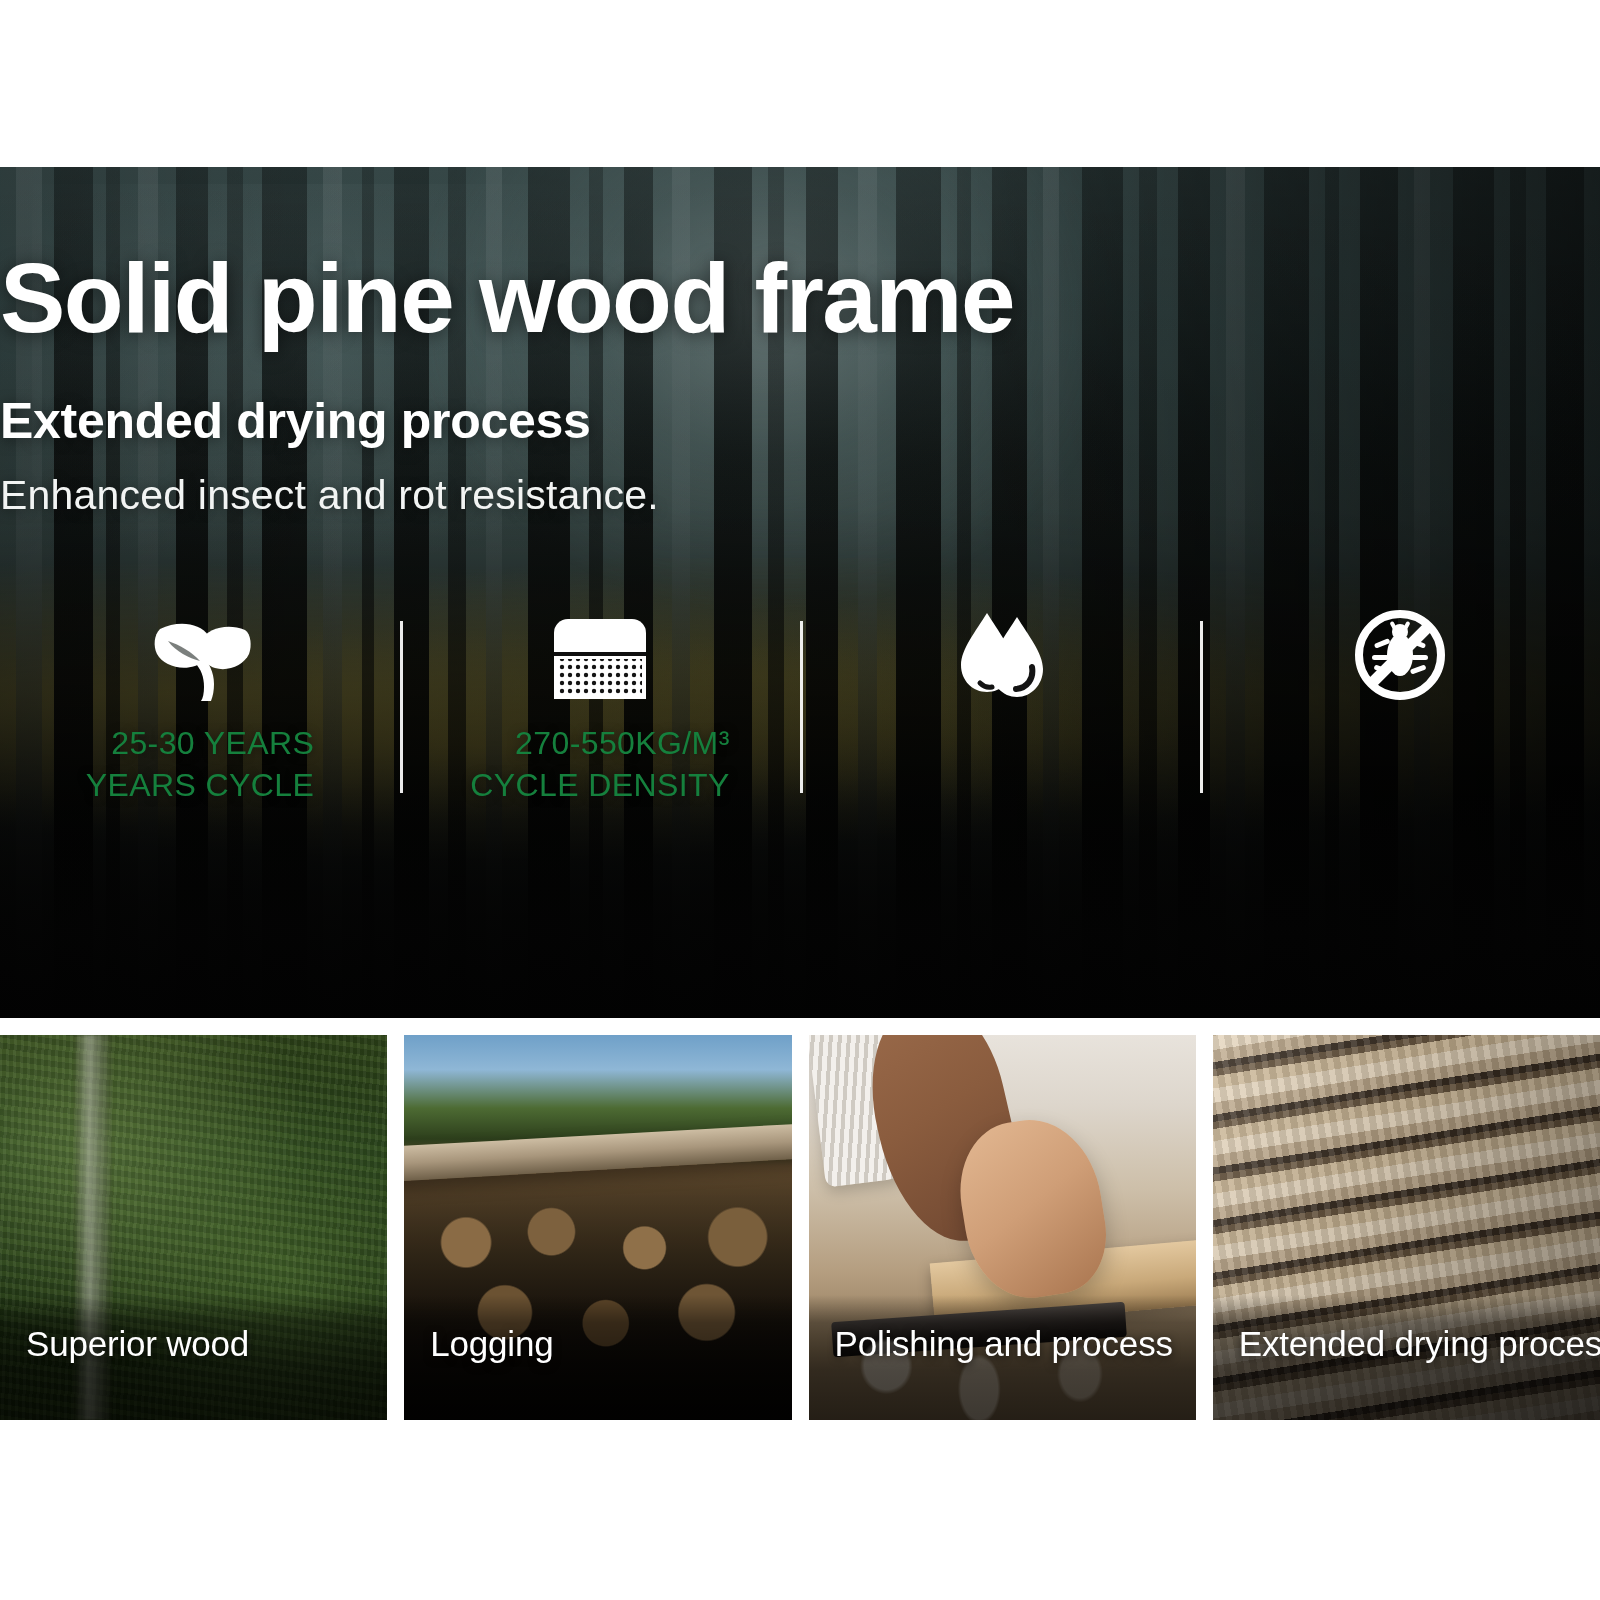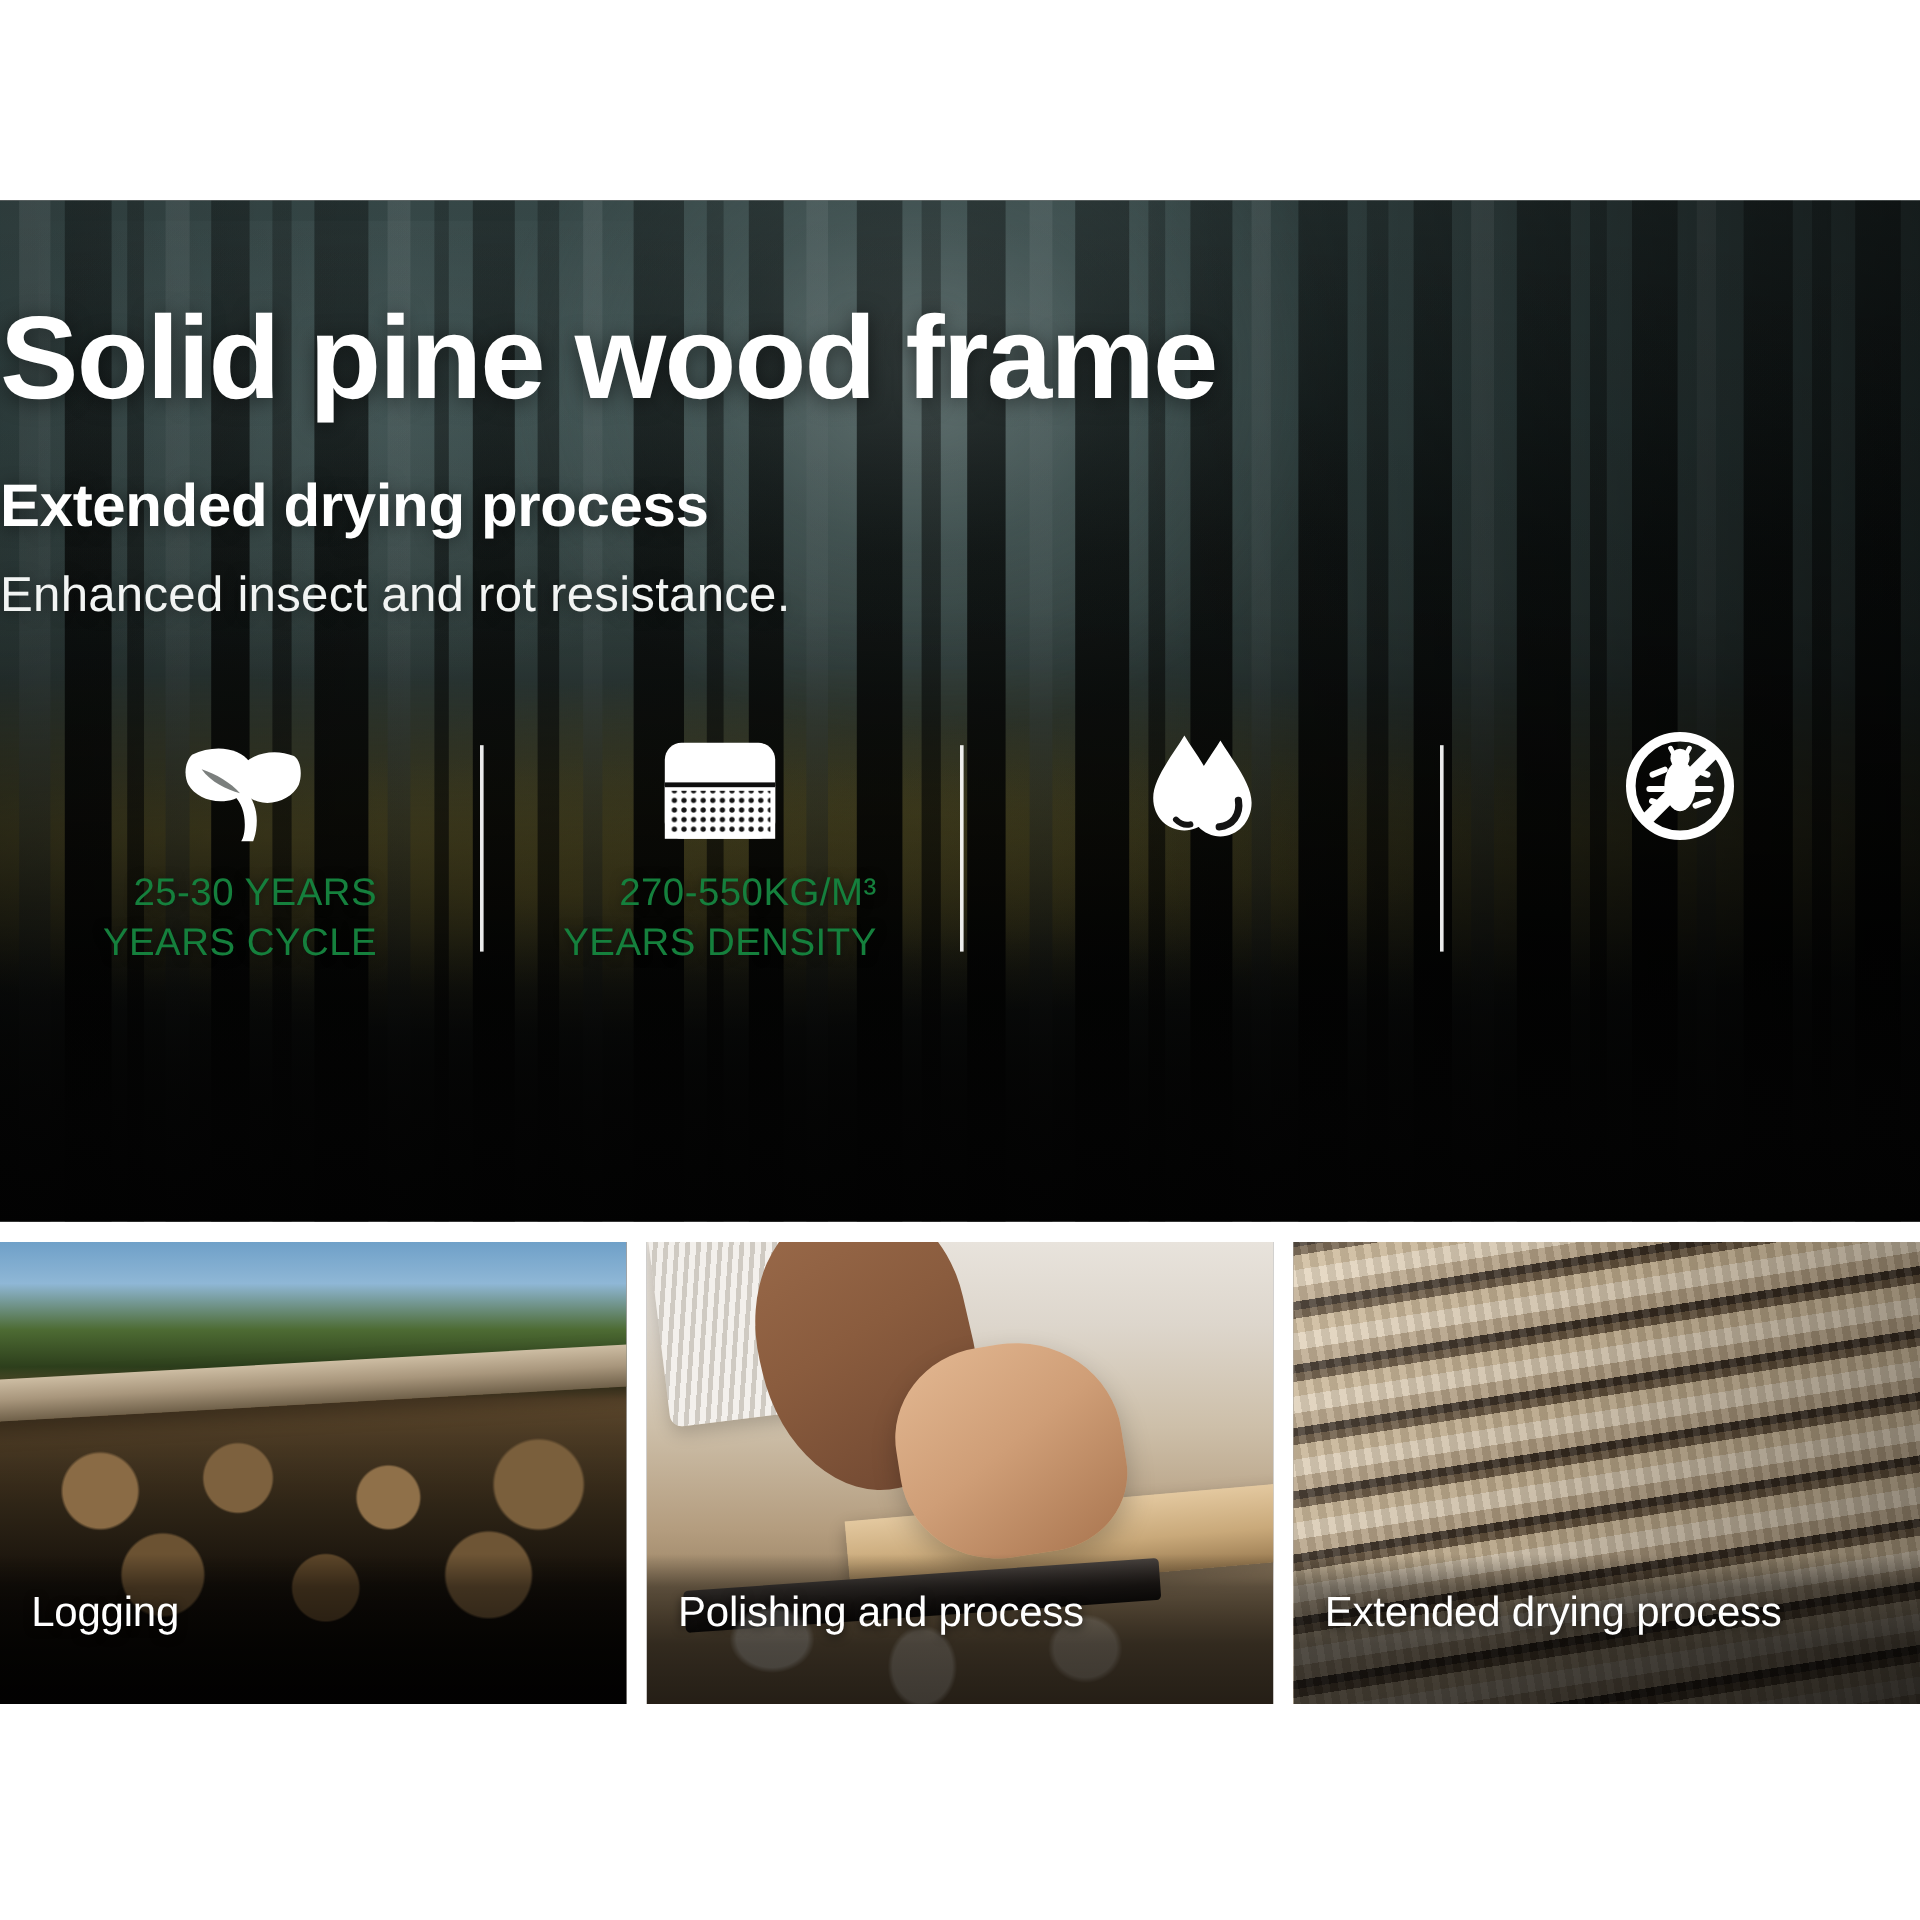--- a/index.html
+++ b/index.html
@@ -333,21 +333,21 @@
             </pattern>
           </defs>
           <rect x="4" y="4" width="92" height="80" rx="14" ry="14" fill="#ffffff"></rect>
           <rect x="4" y="40" width="92" height="44" fill="#ffffff"></rect>
           <rect x="8" y="44" width="84" height="36" fill="url(#dots)"></rect>
           <rect x="4" y="37" width="92" height="4" fill="#0f0f0f"></rect>
         </svg>
       </div>
       <div class="feat-label">
         <div>270-550KG/M³</div>
-        <div>YEARS DENSITY</div>
+        <div>CYCLE DENSITY</div>
       </div>
     </div>
 
     <div class="feature">
       <div class="feat-icon">
         <svg width="98" height="92" viewBox="0 0 98 92" aria-hidden="true">
           <path fill="#ffffff" d="M36 2C25 20 10 38 10 54c0 16 12 27 26 27s26-11 26-27C62 38 47 20 36 2z"></path>
           <path fill="#ffffff" d="M66 6C55 24 40 42 40 58c0 16 12 28 26 28s26-12 26-28C92 42 77 24 66 6z"></path>
           <path fill="none" stroke="#141414" stroke-width="6" stroke-linecap="round" d="M81 56c2 12-5 21-16 22"></path>
           <path fill="none" stroke="#141414" stroke-width="5" stroke-linecap="round" d="M29 72c4 4 8 5 12 4"></path>
@@ -375,20 +375,26 @@
           <line x1="20" y1="76" x2="76" y2="20" stroke="#151a18" stroke-width="4" stroke-linecap="butt" opacity=".0"></line>
         </svg>
       </div>
     </div>
 
   </div>
 </section>
 
 <section class="strip">
 
+  <figure class="shot">
+    <div class="shot-img p1"></div>
+    <figcaption class="shot-cap">
+      <span>Superior wood</span>
+    </figcaption>
+  </figure>
 
   <figure class="shot">
     <div class="shot-img p2">
       <div class="logs"></div>
       <div class="lbeam"></div>
     </div>
     <figcaption class="shot-cap">
       <span>Logging</span>
     </figcaption>
   </figure>

